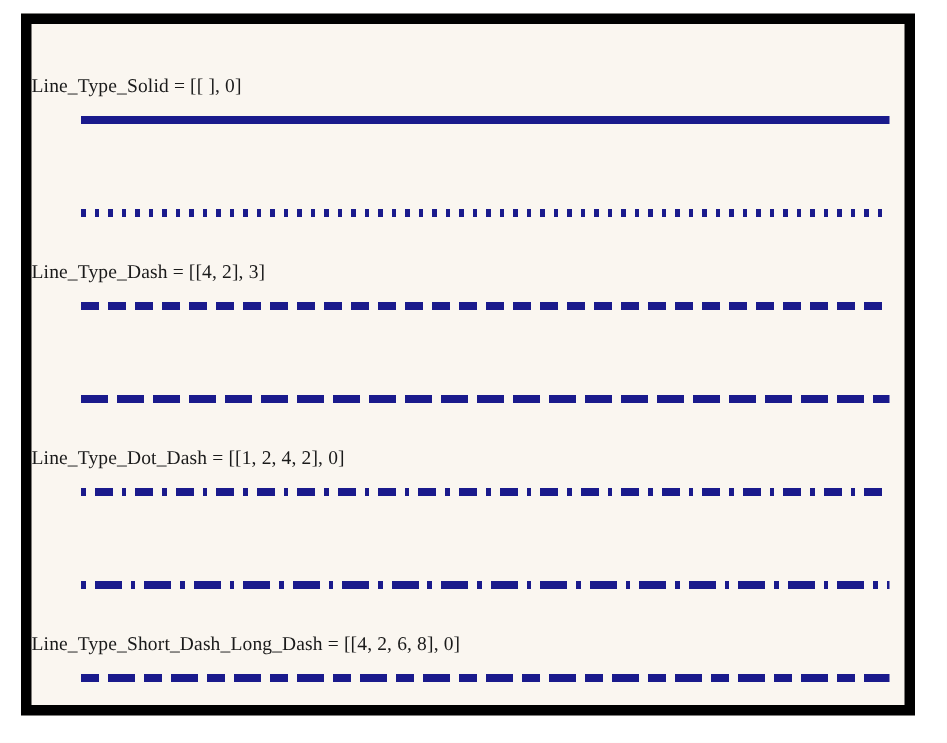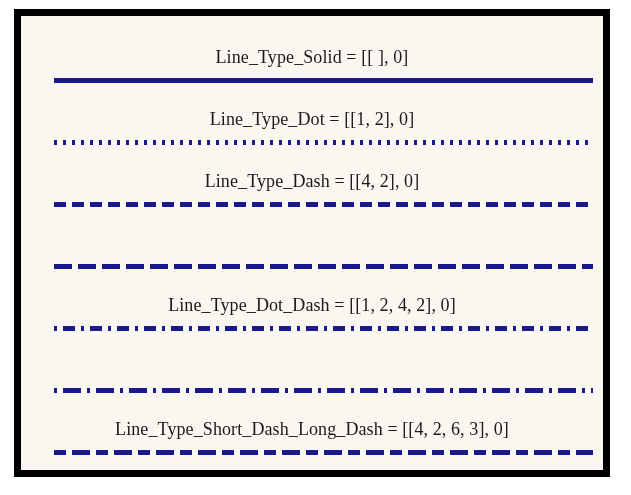--- a/index.html
+++ b/index.html
@@ -32,22 +32,21 @@
     height: 62px;
   }
 
   .sample-label {
     position: absolute;
     left: 0;
     right: 0;
     top: 0;
     height: 34px;
     line-height: 34px;
-    text-align: center;
-    font-size: 18px;
+    font-size: 13px;
     color: #1a1a1a;
     letter-spacing: 0.1px;
     white-space: nowrap;
   }
 
   .sample-line-wrap {
     position: absolute;
     left: 33px;
     right: 10px;
     top: 36px;
@@ -72,29 +71,28 @@
   <div id="rows-container">
       <div class="sample-row" style="top: 24px;">
         <div class="sample-label">Line_Type_Solid = [[ ], 0]</div>
         <div class="sample-line-wrap">
           <svg class="sample-line" preserveAspectRatio="none">
             <line x1="0" y1="4" x2="100%" y2="4" stroke="#1a1a8c" stroke-width="5"></line>
           </svg>
         </div>
       </div>
       <div class="sample-row" style="top: 86px;">
-        <div class="sample-label">Line_Type_Dot = [[1, 2], 0]</div>
         <div class="sample-line-wrap">
           <svg class="sample-line" preserveAspectRatio="none">
             <line x1="0" y1="4" x2="100%" y2="4" stroke="#1a1a8c" stroke-width="5" stroke-dasharray="3 6"></line>
           </svg>
         </div>
       </div>
       <div class="sample-row" style="top: 148px;">
-        <div class="sample-label">Line_Type_Dash = [[4, 2], 0]</div>
+        <div class="sample-label">Line_Type_Dash = [[4, 2], 3]</div>
         <div class="sample-line-wrap">
           <svg class="sample-line" preserveAspectRatio="none">
             <line x1="0" y1="4" x2="100%" y2="4" stroke="#1a1a8c" stroke-width="5" stroke-dasharray="12 6"></line>
           </svg>
         </div>
       </div>
       <div class="sample-row" style="top: 210px;">
         <div class="sample-line-wrap">
           <svg class="sample-line" preserveAspectRatio="none">
             <line x1="0" y1="4" x2="100%" y2="4" stroke="#1a1a8c" stroke-width="5" stroke-dasharray="18 6"></line>
@@ -110,21 +108,21 @@
         </div>
       </div>
       <div class="sample-row" style="top: 334px;">
         <div class="sample-line-wrap">
           <svg class="sample-line" preserveAspectRatio="none">
             <line x1="0" y1="4" x2="100%" y2="4" stroke="#1a1a8c" stroke-width="5" stroke-dasharray="3 6 18 6"></line>
           </svg>
         </div>
       </div>
       <div class="sample-row" style="top: 396px;">
-        <div class="sample-label">Line_Type_Short_Dash_Long_Dash = [[4, 2, 6, 3], 0]</div>
+        <div class="sample-label">Line_Type_Short_Dash_Long_Dash = [[4, 2, 6, 8], 0]</div>
         <div class="sample-line-wrap">
           <svg class="sample-line" preserveAspectRatio="none">
             <line x1="0" y1="4" x2="100%" y2="4" stroke="#1a1a8c" stroke-width="5" stroke-dasharray="12 6 18 6"></line>
           </svg>
         </div>
       </div>
     </div>
 </div>
 
 </body></html>

